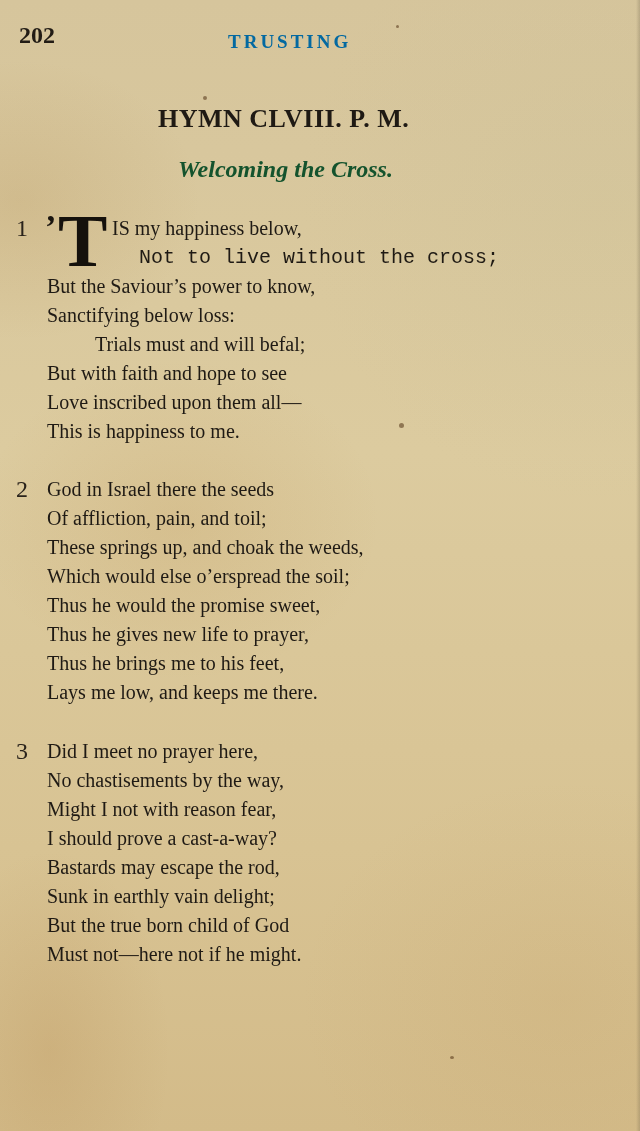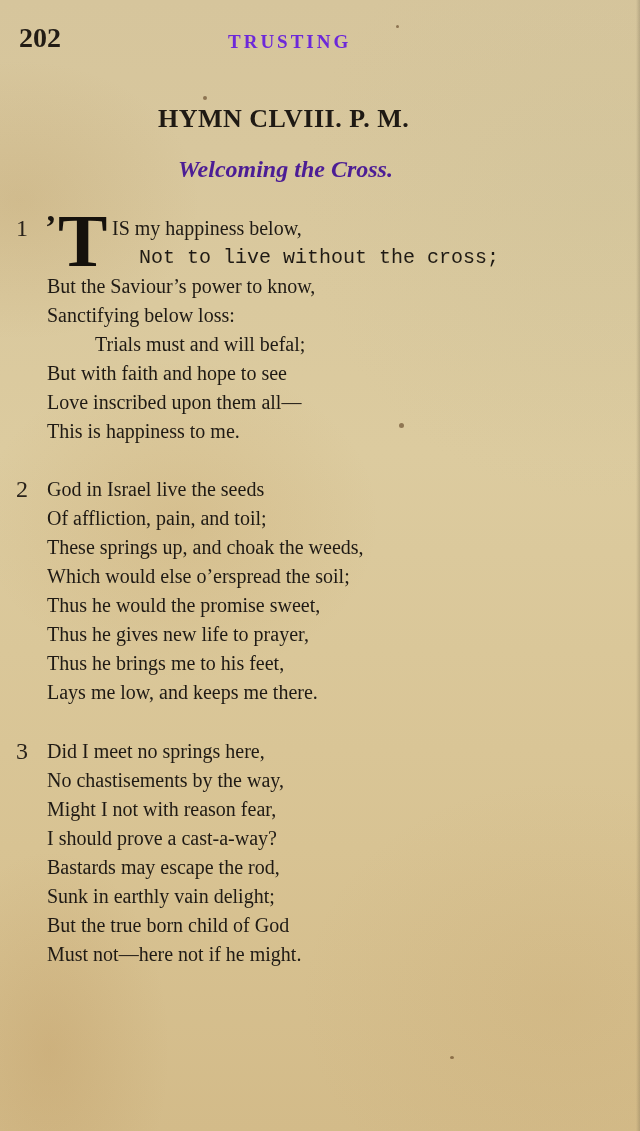--- a/index.html
+++ b/index.html
@@ -36,54 +36,54 @@
       left: 0;
       width: 640px;
       height: 40px;
     }
     .page-number {
       position: absolute;
       left: 19px;
       top: 0px;
       font-family: "Liberation Serif", serif;
       font-weight: bold;
-      font-size: 28px;
+      font-size: 24px;
       letter-spacing: 0px;
       color: #221c15;
     }
     .section-title {
       position: absolute;
       left: 228px;
       top: 9px;
       font-family: "Liberation Serif", serif;
       font-weight: bold;
       font-size: 19px;
       letter-spacing: 3px;
-      color: #6d28d9;
+      color: #0369a1;
     }
     .hymn-heading {
       position: absolute;
       top: 104px;
       left: 158px;
       font-family: Liberation Serif, serif;
       font-size: 26px;
       font-weight: bold;
       letter-spacing: 0.5px;
       color: #1f1a14;
       white-space: nowrap;
     }
     .hymn-subtitle {
       position: absolute;
       top: 156px;
       left: 178px;
       font-family: "Liberation Serif", serif;
       font-style: italic;
       font-weight: bold;
       font-size: 24px;
-      color: #4c1d95;
+      color: #14532d;
       white-space: nowrap;
     }
     .stanza {
       position: absolute;
       left: 0;
       width: 640px;
     }
     .verse-number {
       position: absolute;
       left: 16px;
@@ -162,33 +162,33 @@
   <div class="line" style="top:58px;">But the Saviour’s power to know,</div>
   <div class="line" style="top:87px;">Sanctifying below loss:</div>
   <div class="line" style="top:116px;margin-left:48px;">Trials must and will befal;</div>
   <div class="line" style="top:145px;">But with faith and hope to see</div>
   <div class="line" style="top:174px;">Love inscribed upon them all—</div>
   <div class="line" style="top:203px;">This is happiness to me.</div>
 </section>
 
 <section class="stanza" style="top:475px;">
   <span class="verse-number">2</span>
-  <div class="line" style="top:0px;">God in Israel live the seeds</div>
+  <div class="line" style="top:0px;">God in Israel there the seeds</div>
   <div class="line" style="top:29px;">Of affliction, pain, and toil;</div>
   <div class="line" style="top:58px;">These springs up, and choak the weeds,</div>
   <div class="line" style="top:87px;">Which would else o’erspread the soil;</div>
   <div class="line" style="top:116px;">Thus he would the promise sweet,</div>
   <div class="line" style="top:145px;">Thus he gives new life to prayer,</div>
   <div class="line" style="top:174px;">Thus he brings me to his feet,</div>
   <div class="line" style="top:203px;">Lays me low, and keeps me there.</div>
 </section>
 
 <section class="stanza" style="top:737px;">
   <span class="verse-number">3</span>
-  <div class="line" style="top:0px;">Did I meet no springs here,</div>
+  <div class="line" style="top:0px;">Did I meet no prayer here,</div>
   <div class="line" style="top:29px;">No chastisements by the way,</div>
   <div class="line" style="top:58px;">Might I not with reason fear,</div>
   <div class="line" style="top:87px;">I should prove a cast-a-way?</div>
   <div class="line" style="top:116px;">Bastards may escape the rod,</div>
   <div class="line" style="top:145px;">Sunk in earthly vain delight;</div>
   <div class="line" style="top:174px;">But the true born child of God</div>
   <div class="line" style="top:203px;">Must not—here not if he might.</div>
 </section>
 
 </body></html>

